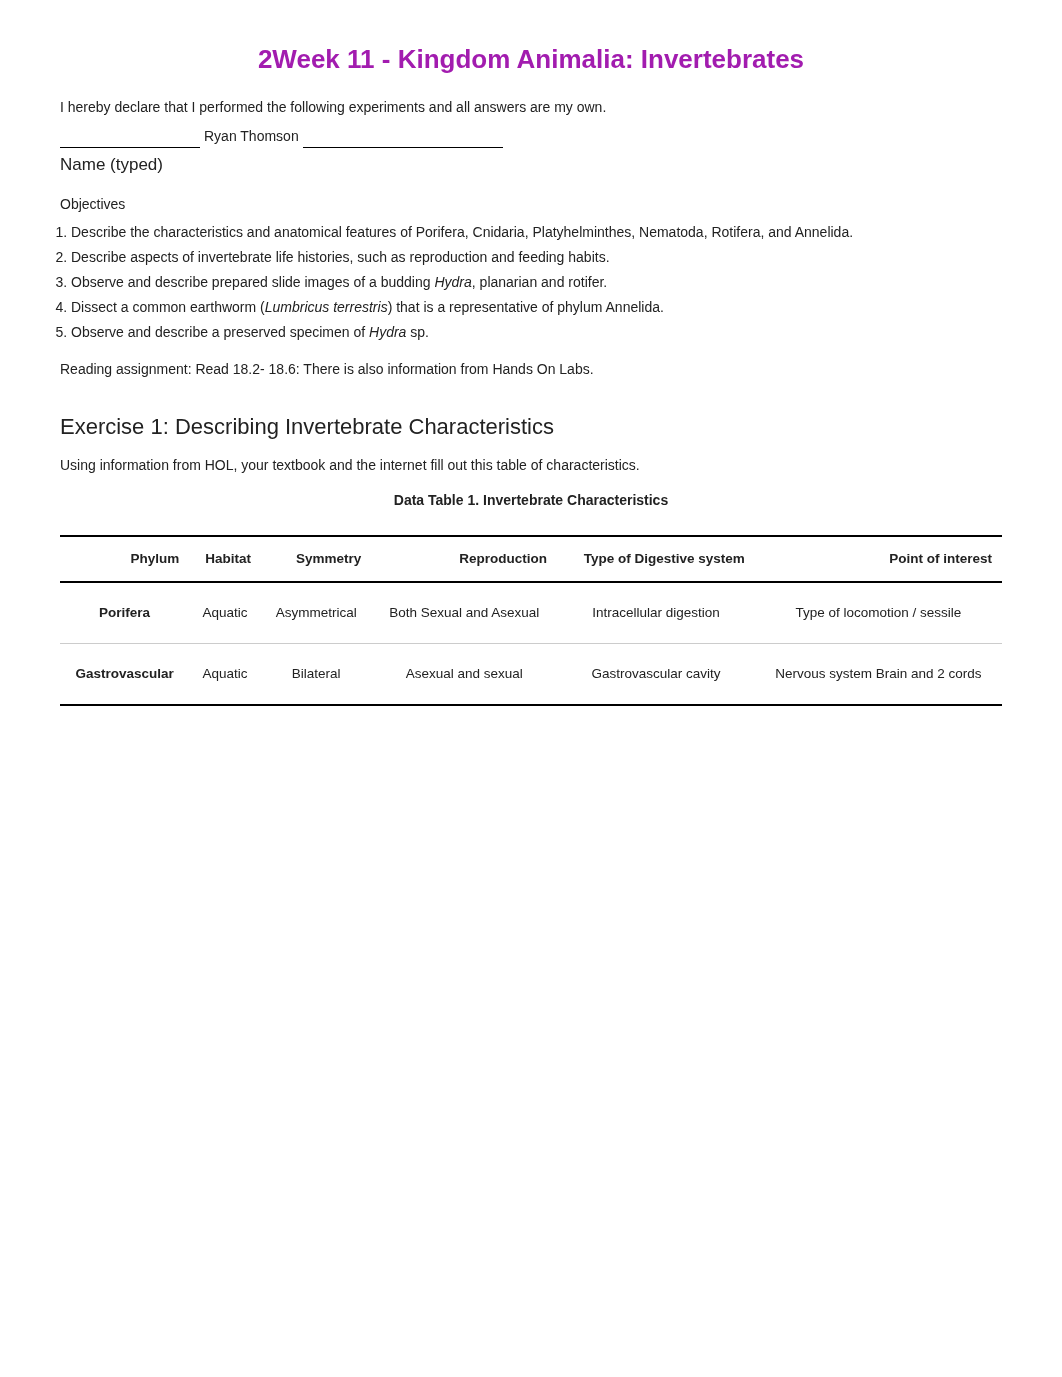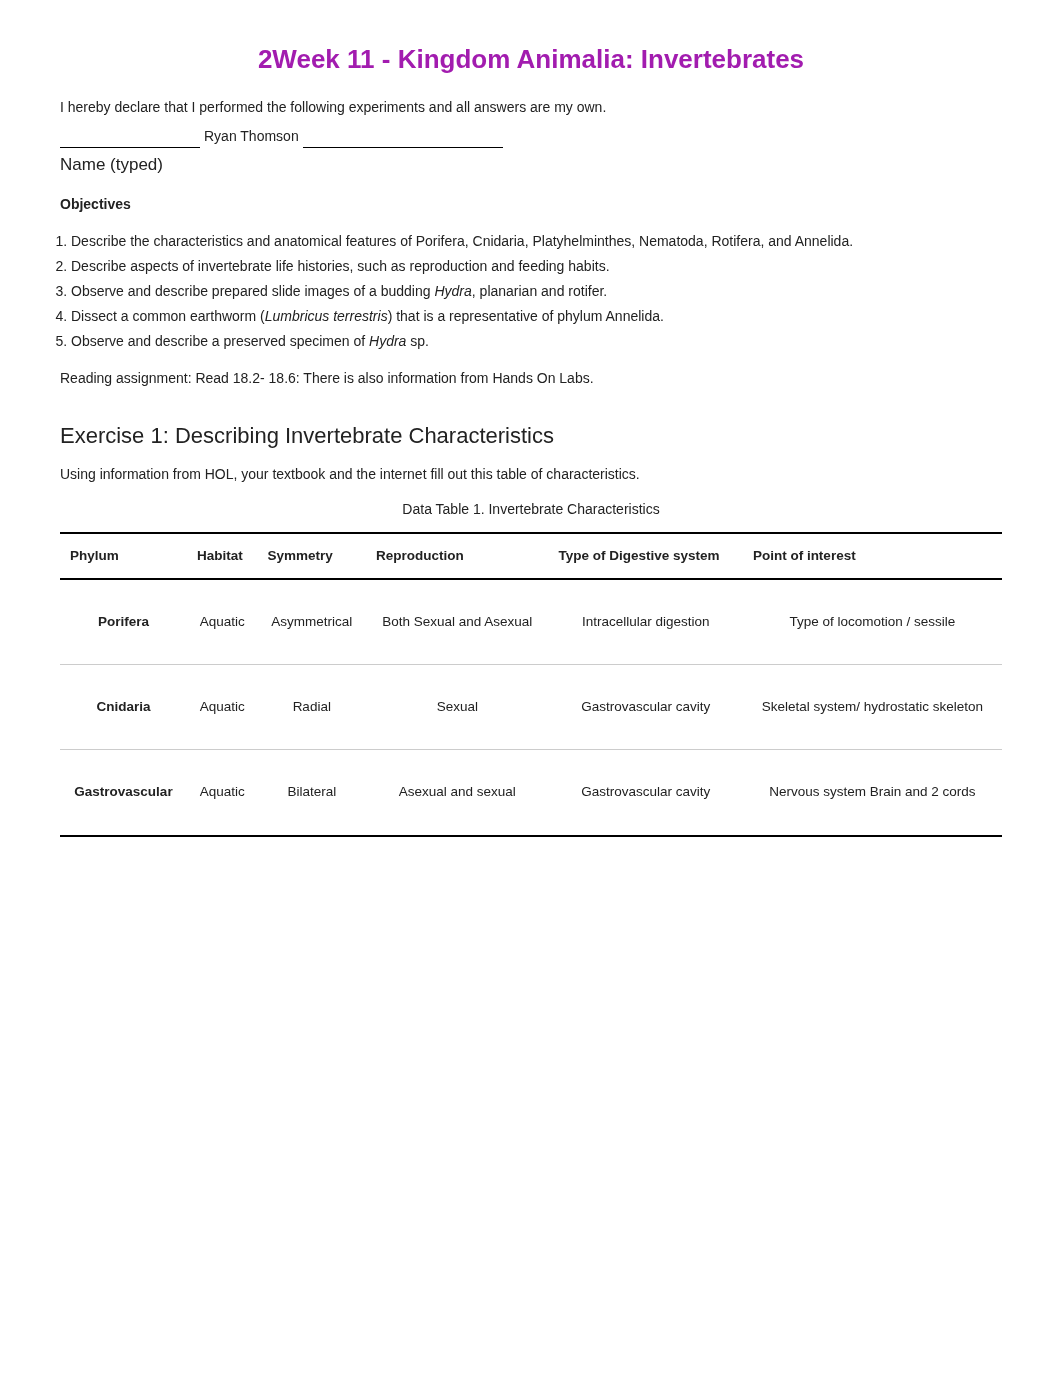--- a/index.html
+++ b/index.html
@@ -50,22 +50,22 @@
       min-width: 200px;
       margin-left: 4px;
     }
 
     .name-typed-label {
       font-size: 17px;
       margin-bottom: 16px;
     }
 
     .objectives-label {
-      font-weight: bold;
-      margin-bottom: 16px;
+      font-weight: normal;
+      margin-bottom: 7px;
     }
 
     ol {
       margin-left: 11px;
       margin-bottom: 16px;
     }
 
     ol li {
       margin-bottom: 4px;
     }
@@ -84,53 +84,53 @@
       margin-bottom: 12px;
       border-bottom: none;
     }
 
     .table-description {
       margin-bottom: 14px;
     }
 
     .table-title {
       text-align: center;
-      font-weight: normal;
+      font-weight: bold;
       font-size: 14px;
-      margin-bottom: 12px;
+      margin-bottom: 24px;
     }
 
     table {
       width: 100%;
       border-collapse: collapse;
       font-size: 13.5px;
     }
 
     thead tr {
       border-top: 2px solid #000;
       border-bottom: 2px solid #000;
     }
 
     thead th {
       padding: 12px 10px;
-      text-align: left;
+      text-align: right;
       font-weight: bold;
       vertical-align: middle;
     }
 
     tbody tr {
       border-bottom: 1px solid #ccc;
     }
 
     tbody tr:last-child {
       border-bottom: 2px solid #000;
     }
 
     tbody td {
-      padding: 32px 10px;
+      padding: 20px 10px;
       text-align: center;
       vertical-align: middle;
     }
 
     tbody td:first-child {
       font-weight: bold;
     }
 
     .exercise-section {
       margin-top: 30px;
@@ -182,28 +182,20 @@
     <tbody>
       <tr>
         <td>Porifera</td>
         <td>Aquatic</td>
         <td>Asymmetrical</td>
         <td>Both Sexual and Asexual</td>
         <td>Intracellular digestion</td>
         <td>Type of locomotion / sessile</td>
       </tr>
       <tr>
-        <td>Cnidaria</td>
-        <td>Aquatic</td>
-        <td>Radial</td>
-        <td>Sexual</td>
-        <td>Gastrovascular cavity</td>
-        <td>Skeletal system/ hydrostatic skeleton</td>
-      </tr>
-      <tr>
         <td>Gastrovascular</td>
         <td>Aquatic</td>
         <td>Bilateral</td>
         <td>Asexual and sexual</td>
         <td>Gastrovascular cavity</td>
         <td>Nervous system Brain and 2 cords</td>
       </tr>
     </tbody>
   </table>
 </div>

